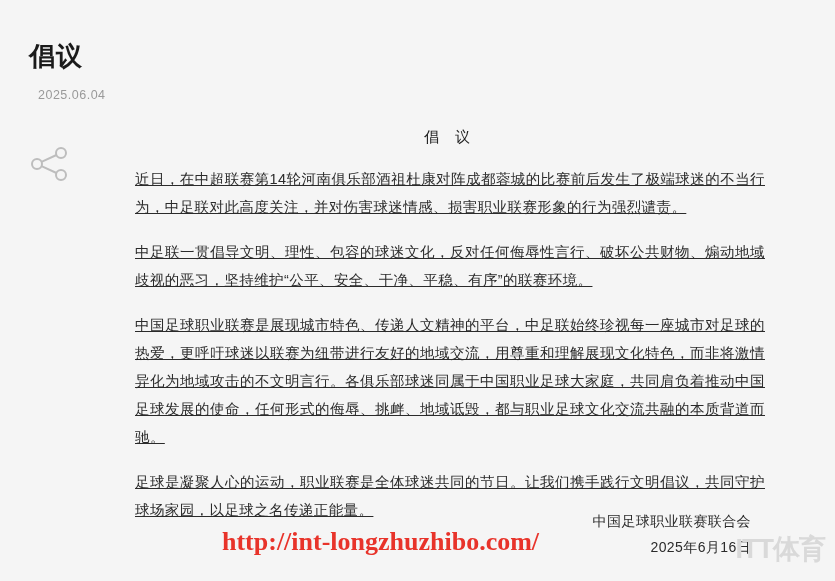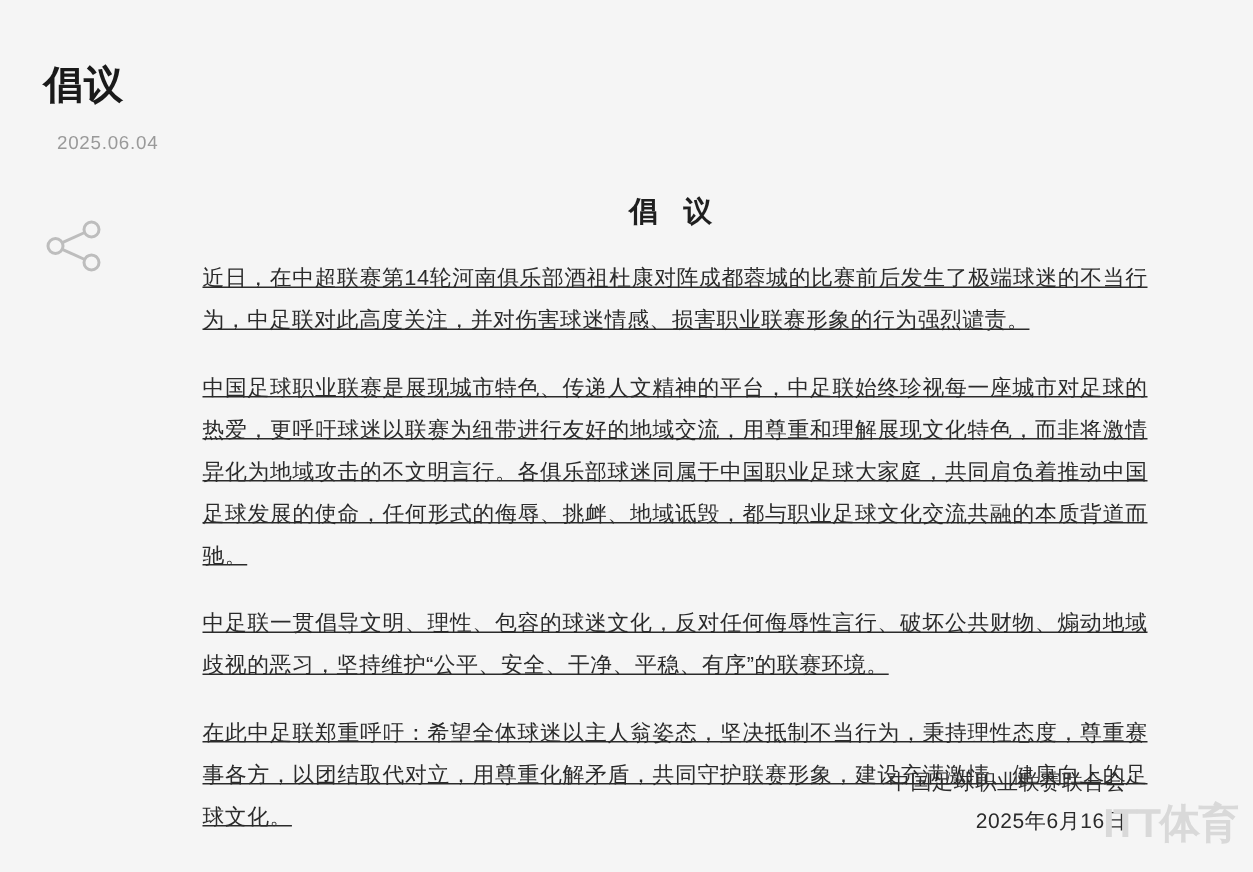--- a/index.html
+++ b/index.html
@@ -47,23 +47,23 @@
     height: 46px;
   }
   .content {
     position: absolute;
     left: 135px;
     top: 128px;
     width: 630px;
   }
   .content-heading {
     text-align: center;
-    font-size: 19px;
+    font-size: 15px;
     color: #1f1f1f;
-    font-weight: bold;
+    font-weight: normal;
     letter-spacing: 6px;
     margin-bottom: 18px;
   }
   .para {
     font-size: 14.5px;
     line-height: 28px;
     color: #2b2b2b;
     margin: 0 0 17px 0;
     text-align: justify;
     letter-spacing: 0.4px;
@@ -120,26 +120,26 @@
       <circle cx="11" cy="24" r="5" fill="none" stroke="#bdbdbd" stroke-width="2"></circle>
       <circle cx="35" cy="35" r="5" fill="none" stroke="#bdbdbd" stroke-width="2"></circle>
       <line x1="15.5" y1="21.8" x2="30.5" y2="15" stroke="#bdbdbd" stroke-width="2"></line>
       <line x1="15.5" y1="26.2" x2="30.5" y2="33" stroke="#bdbdbd" stroke-width="2"></line>
     </svg>
   </div>
 
   <div class="content">
     <div class="content-heading">倡 议</div>
     <p class="para">近日，在中超联赛第14轮河南俱乐部酒祖杜康对阵成都蓉城的比赛前后发生了极端球迷的不当行为，中足联对此高度关注，并对伤害球迷情感、损害职业联赛形象的行为强烈谴责。</p>
+    <p class="para">中足联一贯倡导文明、理性、包容的球迷文化，反对任何侮辱性言行、破坏公共财物、煽动地域歧视的恶习，坚持维护“公平、安全、干净、平稳、有序”的联赛环境。</p>
     <p class="para">中国足球职业联赛是展现城市特色、传递人文精神的平台，中足联始终珍视每一座城市对足球的热爱，更呼吁球迷以联赛为纽带进行友好的地域交流，用尊重和理解展现文化特色，而非将激情异化为地域攻击的不文明言行。各俱乐部球迷同属于中国职业足球大家庭，共同肩负着推动中国足球发展的使命，任何形式的侮辱、挑衅、地域诋毁，都与职业足球文化交流共融的本质背道而驰。</p>
-    <p class="para">中足联一贯倡导文明、理性、包容的球迷文化，反对任何侮辱性言行、破坏公共财物、煽动地域歧视的恶习，坚持维护“公平、安全、干净、平稳、有序”的联赛环境。</p>
-    <p class="para">在此中足联郑重呼吁：希望全体球迷以主人翁姿态，坚决抵制不当行为，秉持理性态度，尊重赛事各方，以团结取代对立，用尊重化解矛盾，共同守护联赛形象，建设充满激情、健康向上的足球文化。</p>
     <p class="para">足球是凝聚人心的运动，职业联赛是全体球迷共同的节日。让我们携手践行文明倡议，共同守护球场家园，以足球之名传递正能量。</p>
   </div>
 
   <div class="signature">
     <span class="sig-line">中国足球职业联赛联合会</span>
     <span class="sig-line">2025年6月16日</span>
   </div>
 
+  <div class="watermark-url">http://int-longzhuzhibo.com/</div>
   <div class="watermark-logo">ITT体育</div>
 
 </div>
 
 </body></html>

